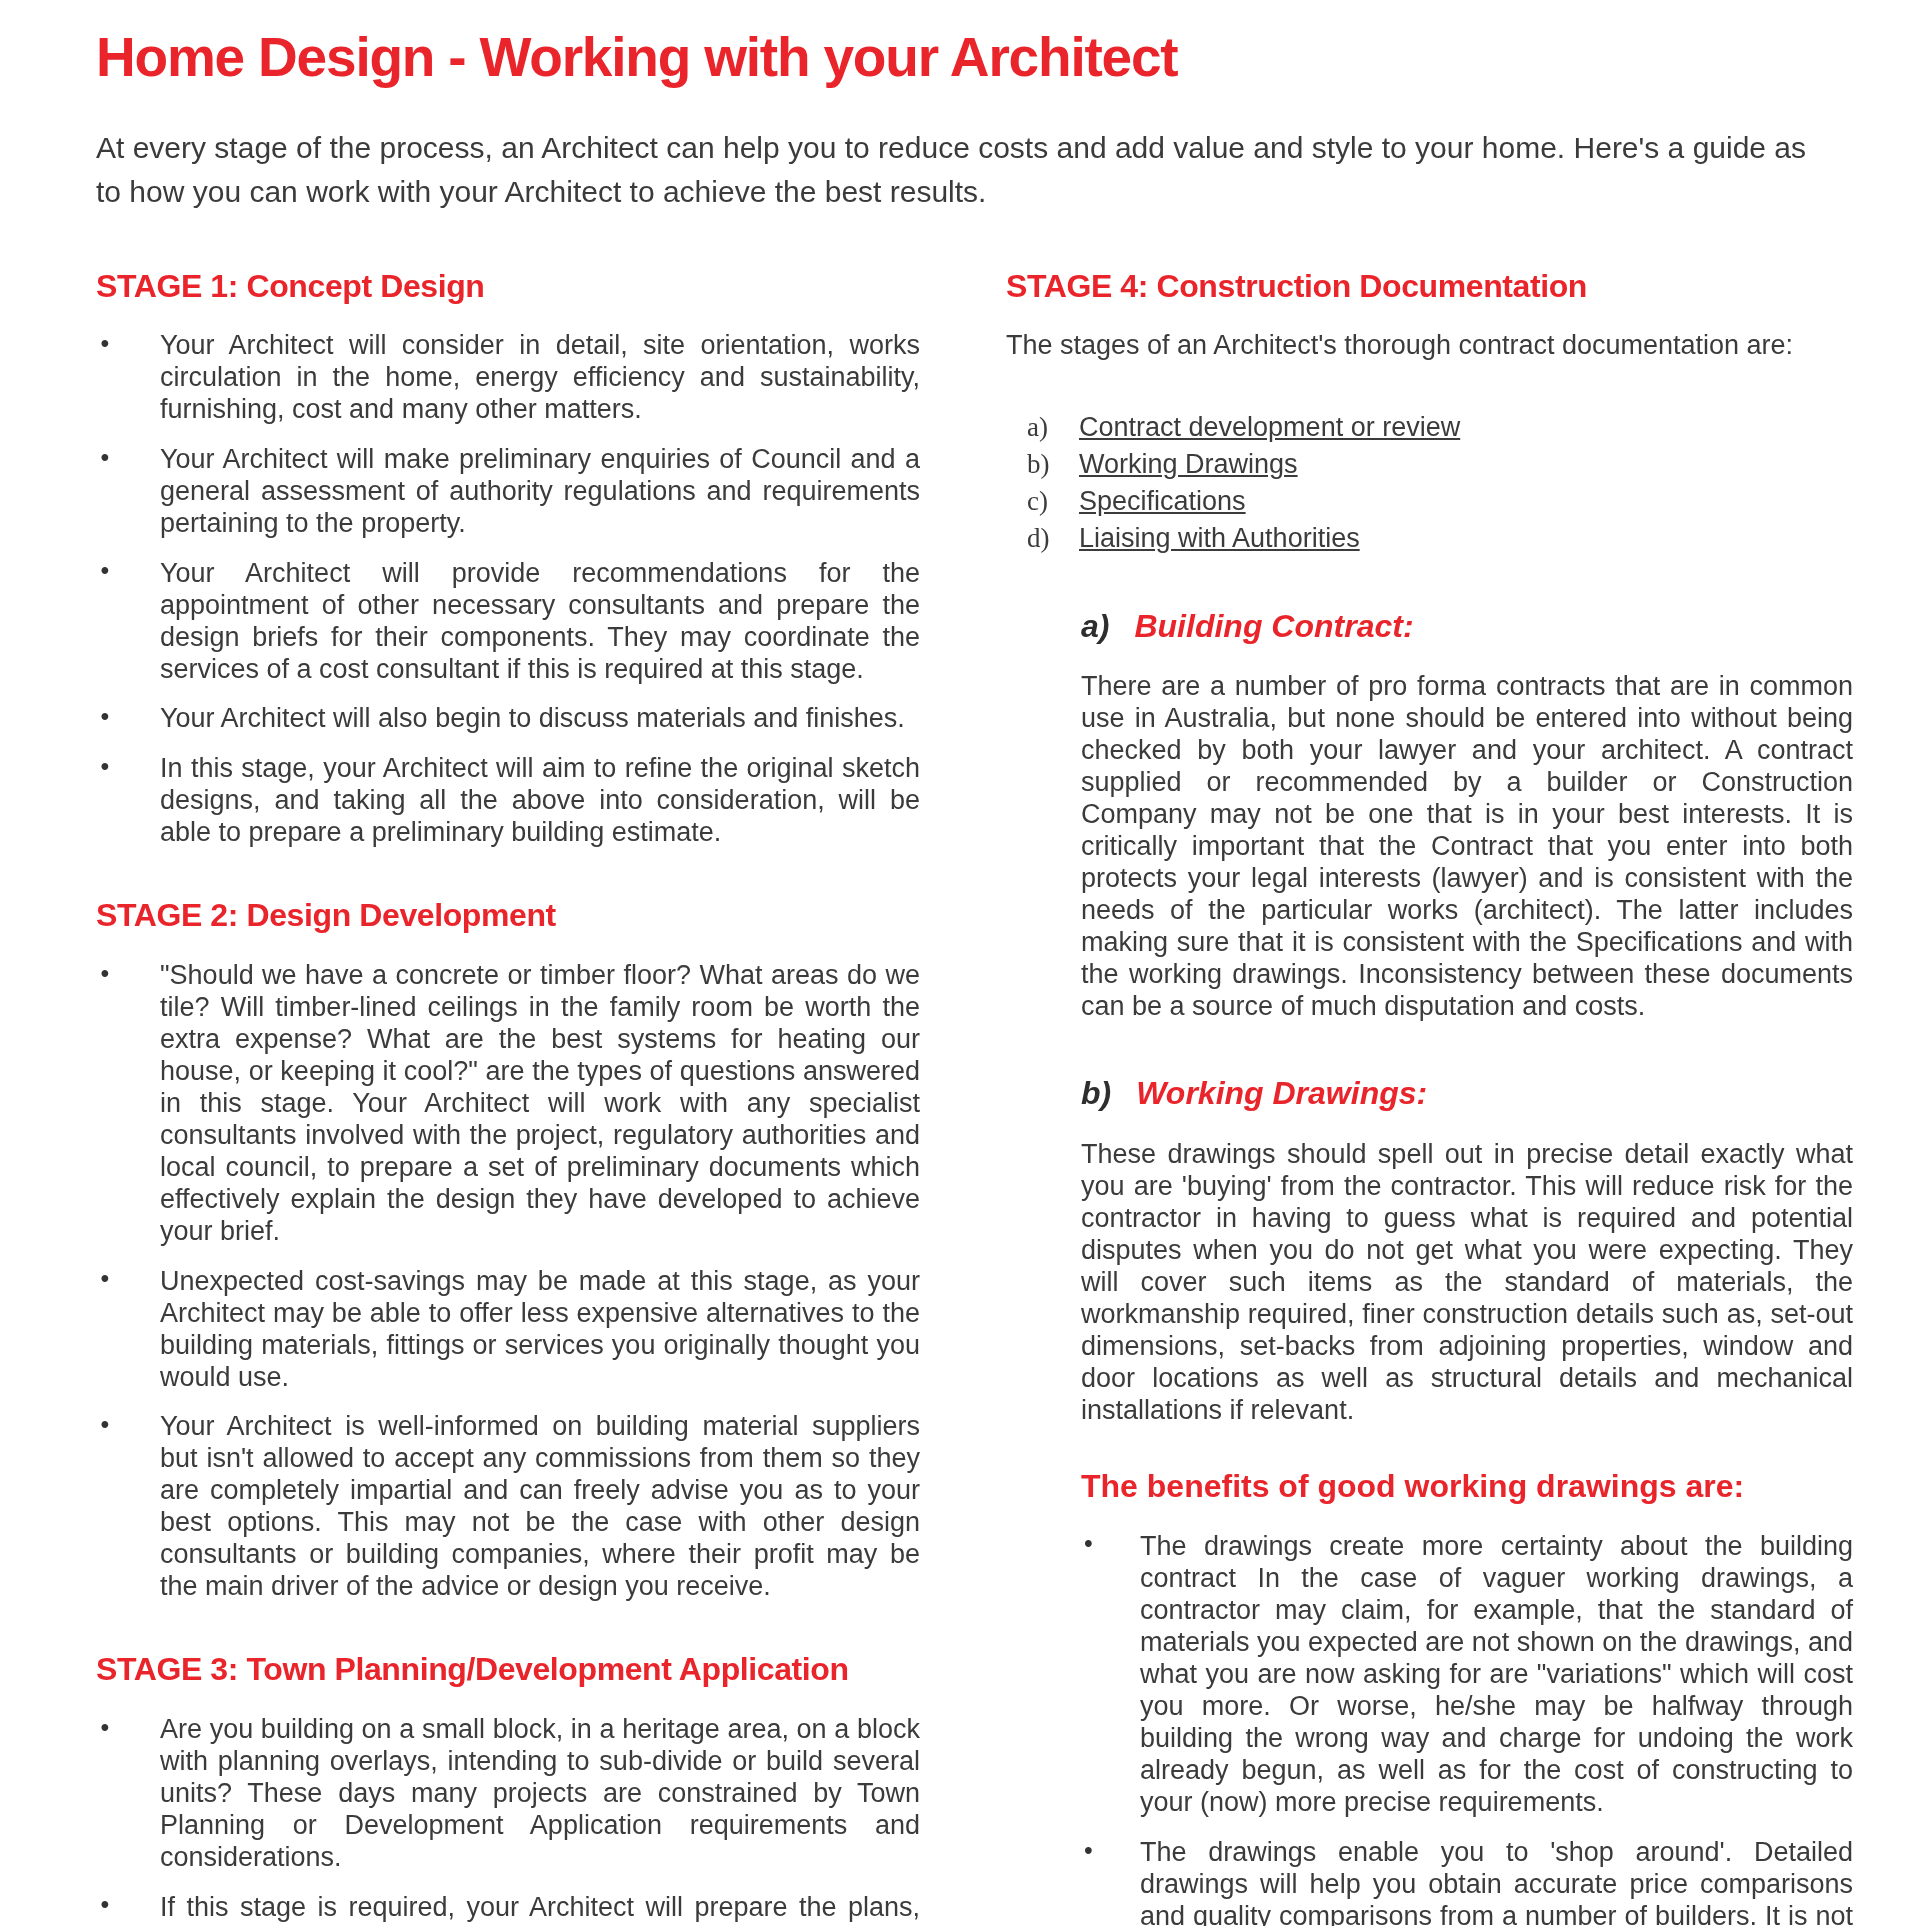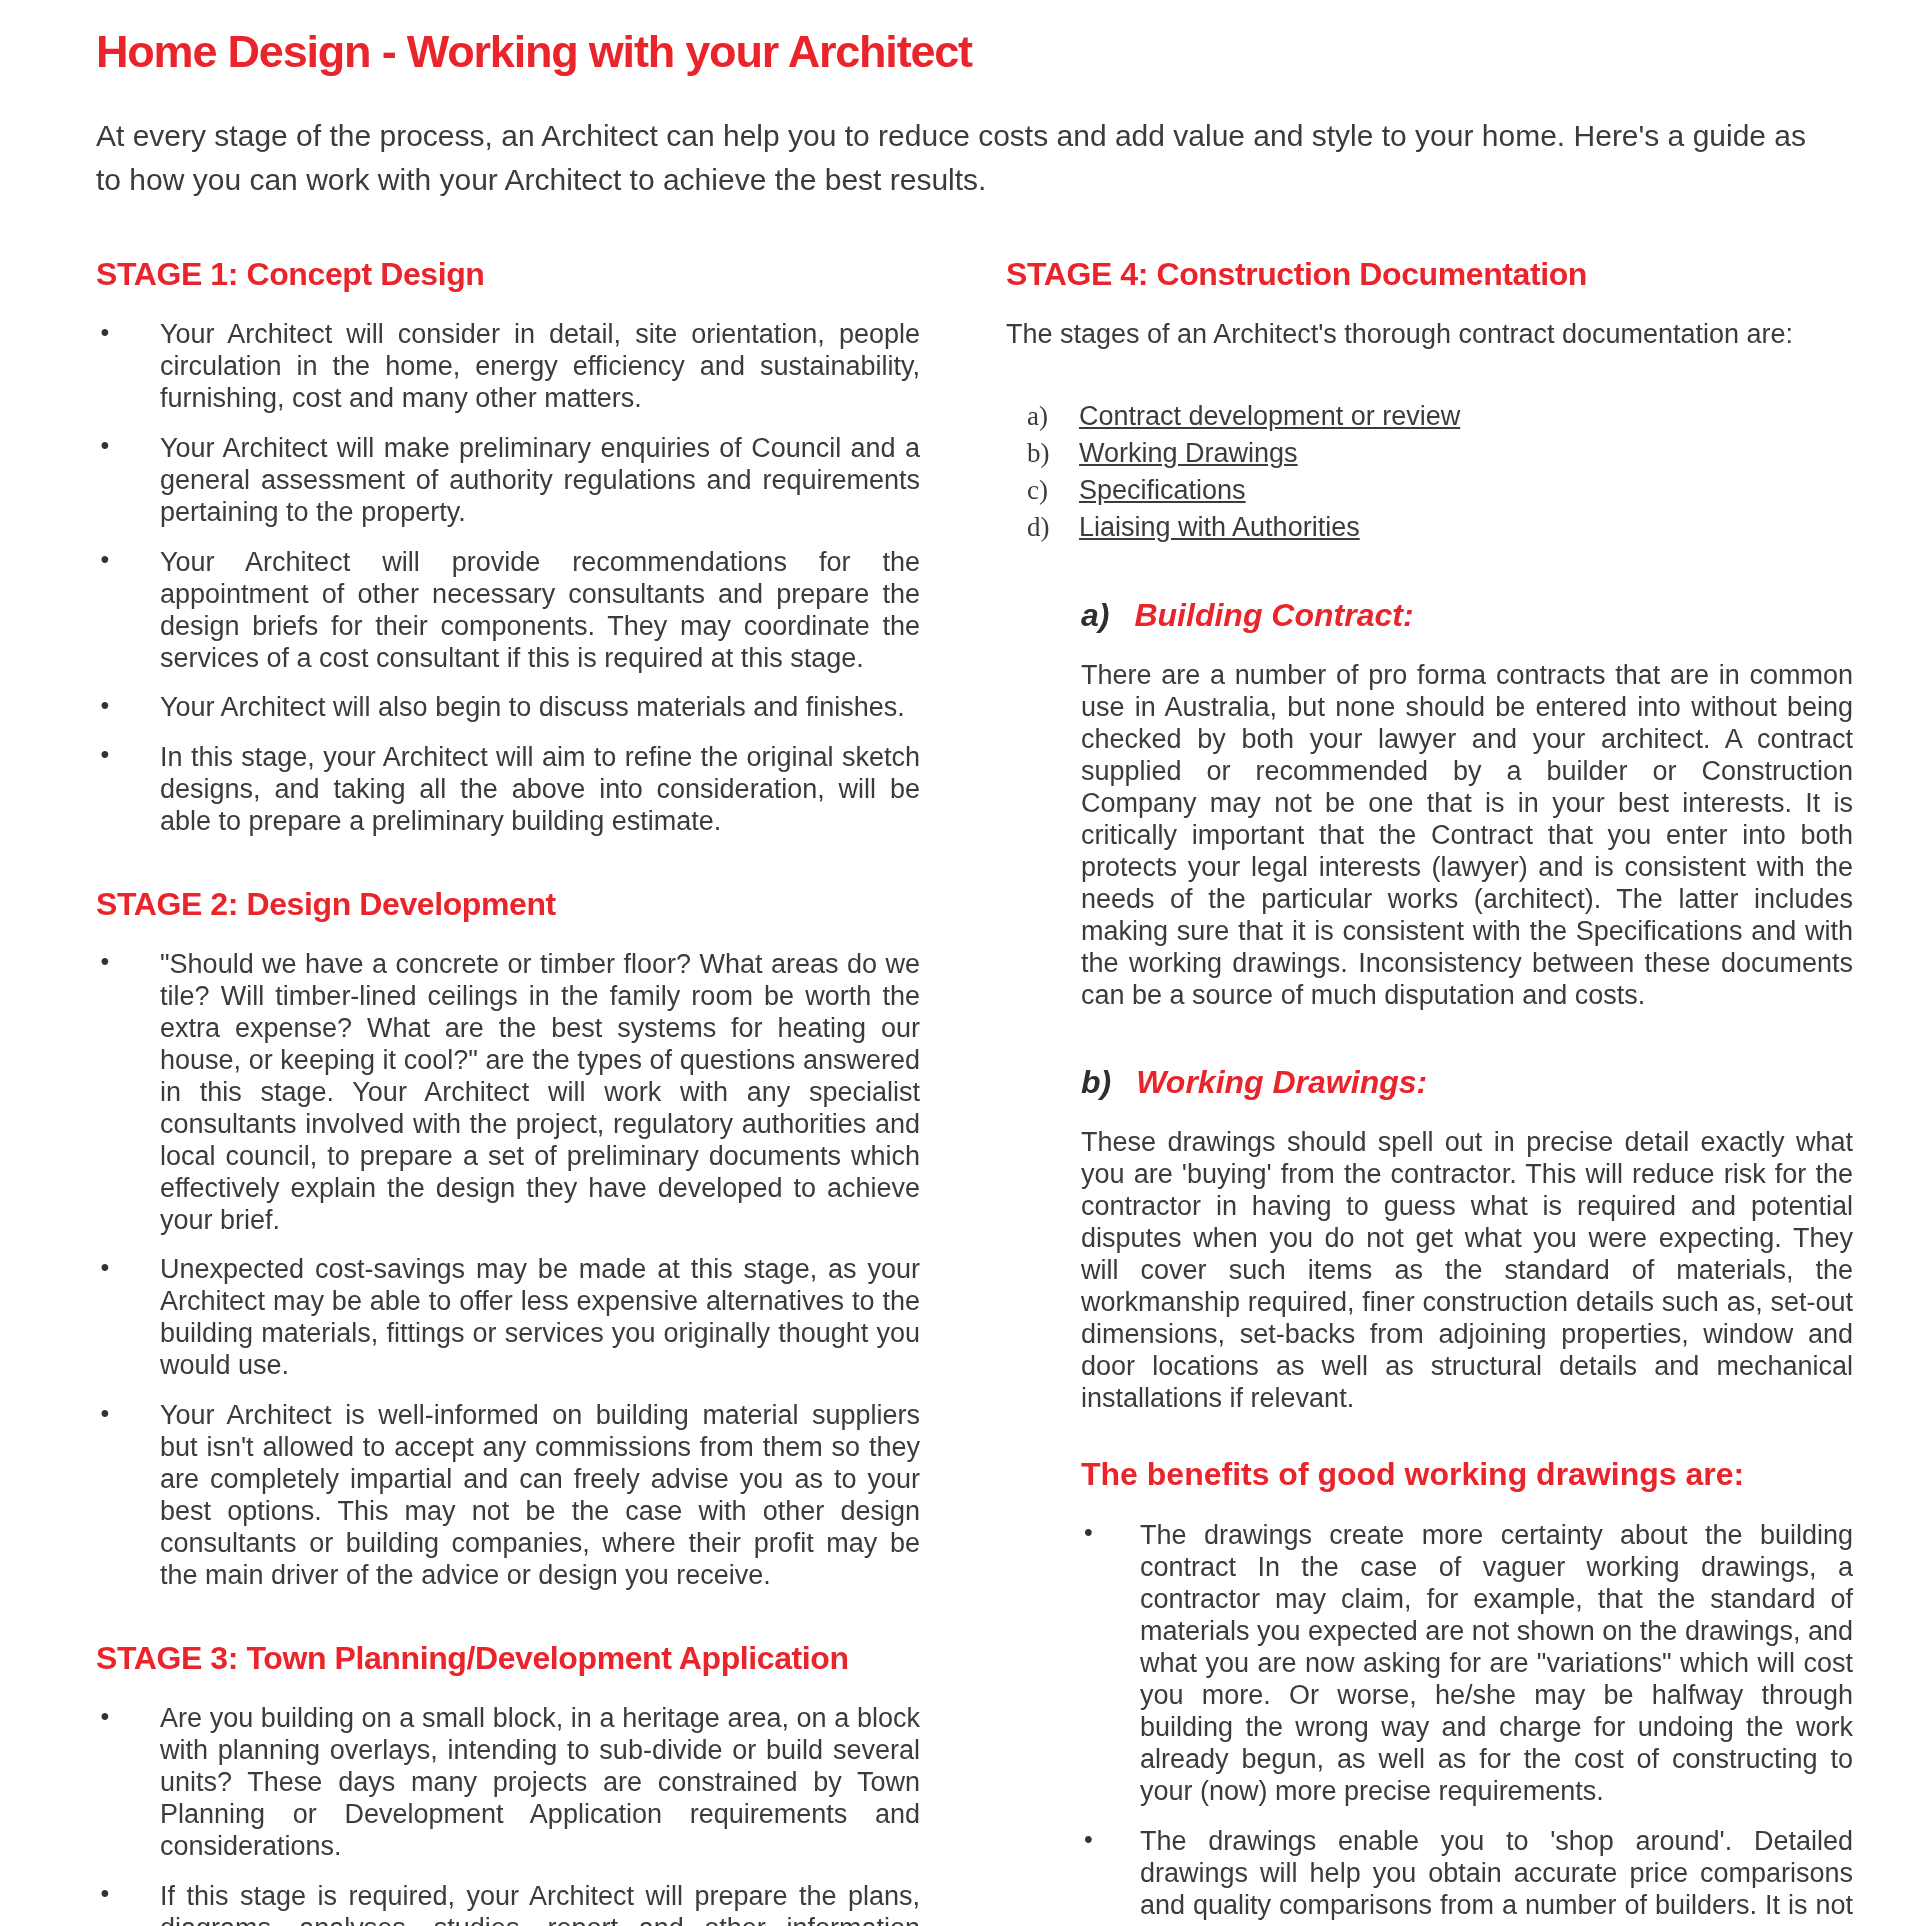--- a/index.html
+++ b/index.html
@@ -7,21 +7,21 @@
     width:1928px; height:2323px; overflow:hidden;
     font-family:"Liberation Sans","DejaVu Sans",sans-serif;
     -webkit-font-smoothing:antialiased;
   }
   .page {
     box-sizing:border-box; width:1928px; height:2323px;
     padding:27px 96px 0 96px; overflow:hidden; background:#ffffff;
   }
   .title {
     margin:0 0 37px 0; color:#e9252b; font-weight:bold;
-    font-size:45px; line-height:1.12; letter-spacing:-1.2px;
+    font-size:55px; line-height:1.12; letter-spacing:-1.2px;
   }
   .intro {
     margin:0 0 37px 0; color:#3b3b3b;
     font-size:30px; line-height:44px;
   }
   .cols { display:flex; align-items:flex-start; }
   .col-left  { width:824px; flex:none; }
   .col-spacer{ width:86px; flex:none; }
   .col-right { width:847px; flex:none; }
 
@@ -82,21 +82,21 @@
   <p class="intro">At every stage of the process, an Architect can help you to reduce costs and add value and style to your home. Here's a guide as to how you can work with your Architect to achieve the best results.</p>
 
   <div class="cols">
 
     <div class="col-left">
 
       <h2 class="stage-heading">STAGE 1: Concept Design</h2>
 
       <div class="bullet-item">
         <span class="bullet-dot">•</span>
-        <p class="bullet-text">Your Architect will consider in detail, site orientation, people circulation in the home, energy efficiency and sustainability, furnishing, cost and many other matters.</p>
+        <p class="bullet-text">Your Architect will consider in detail, site orientation, works circulation in the home, energy efficiency and sustainability, furnishing, cost and many other matters.</p>
       </div>
       <div class="bullet-item">
         <span class="bullet-dot">•</span>
         <p class="bullet-text">Your Architect will make preliminary enquiries of Council and a general assessment of authority regulations and requirements pertaining to the property.</p>
       </div>
       <div class="bullet-item">
         <span class="bullet-dot">•</span>
         <p class="bullet-text">Your Architect will provide recommendations for the appointment of other necessary consultants and prepare the design briefs for their components. They may coordinate the services of a cost consultant if this is required at this stage.</p>
       </div>
       <div class="bullet-item">

